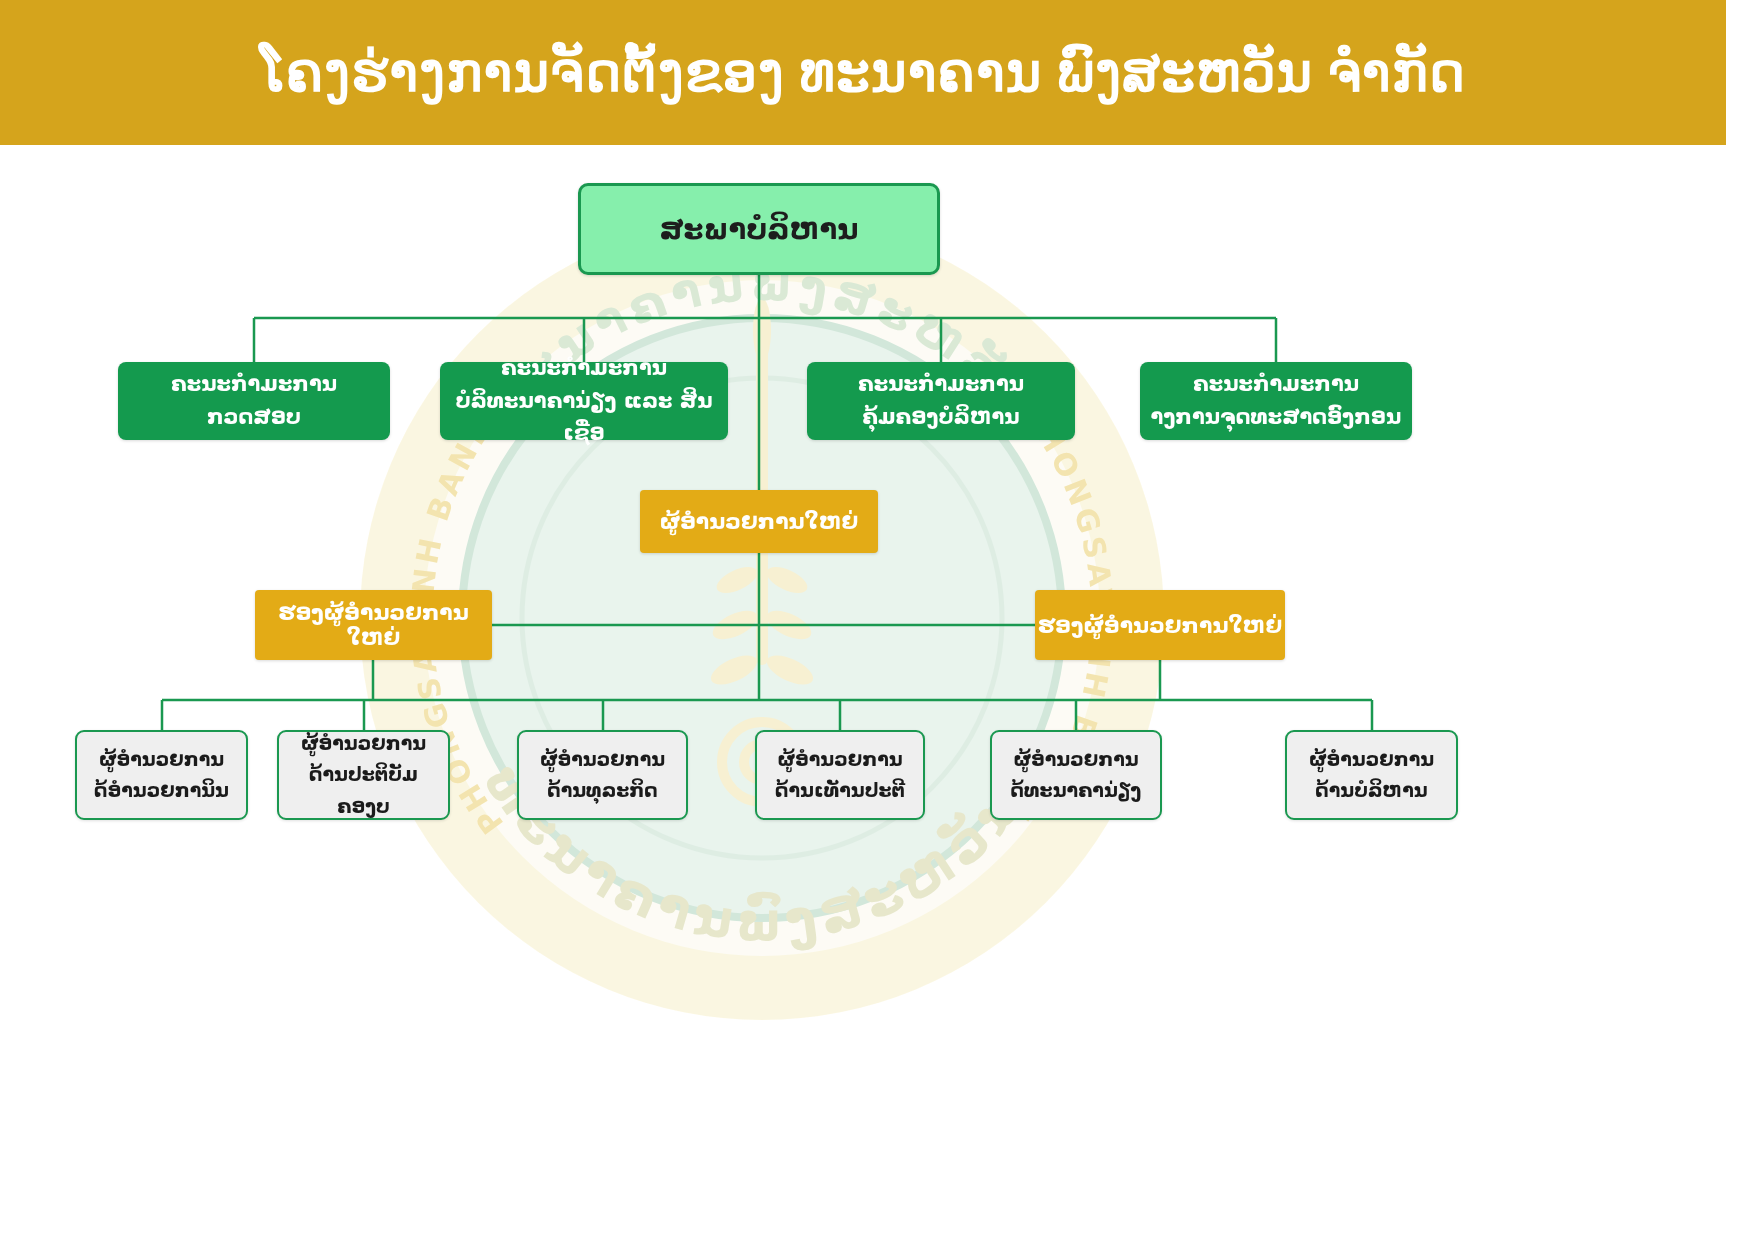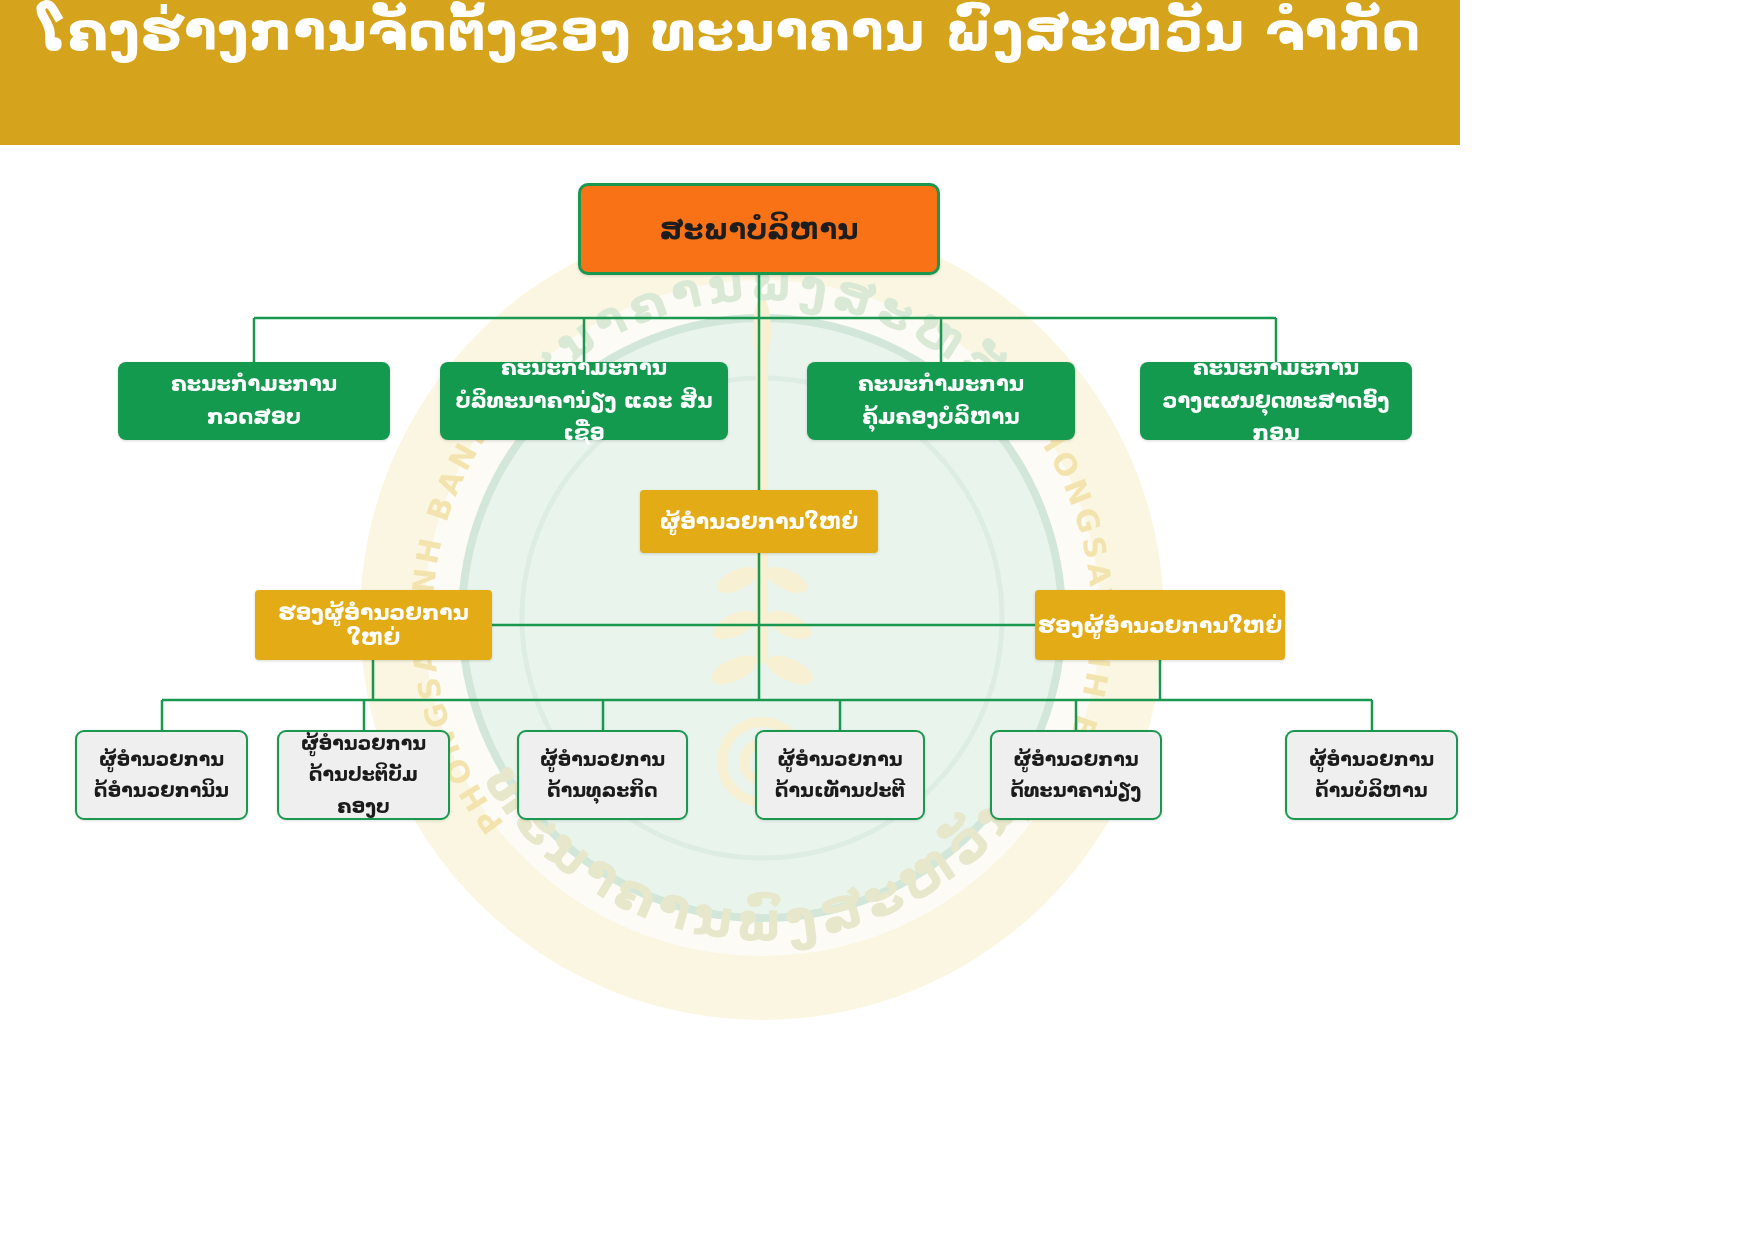--- a/index.html
+++ b/index.html
@@ -2,37 +2,37 @@
 <html><head>
 <meta charset="utf-8">
 <style>
   * { margin: 0; padding: 0; box-sizing: border-box; }
   html, body { width: 1754px; height: 1240px; }
   body { font-family: "DejaVu Sans", "Liberation Sans", sans-serif; background: #ffffff; }
 
   .page { position: relative; width: 1754px; height: 1240px; background: #ffffff; overflow: hidden; }
 
   .banner {
-    position: absolute; top: 0; left: 0; width: 1460px; height: 145px;
-    background: #D5A41C; display: flex; align-items: flex-start; justify-content: center; z-index: 3;
+    position: absolute; top: 0; left: 0; width: 1726px; height: 145px;
+    background: #D5A41C; display: flex; align-items: center; justify-content: center; z-index: 3; font-family: Liberation Serif, serif;
   }
   .title { color: #ffffff; font-size: 54px; font-weight: bold; letter-spacing: 1px; text-align: center; }
 
   .watermark  { position: absolute; left: 0; top: 0; z-index: 0; pointer-events: none; }
   .connectors { position: absolute; left: 0; top: 0; z-index: 1; pointer-events: none; }
 
   .node {
     position: absolute; z-index: 2;
     display: flex; flex-direction: column; align-items: center; justify-content: center;
     text-align: center; font-weight: bold;
   }
 
   .board {
     left: 578px; top: 183px; width: 362px; height: 92px;
-    background: #f97316; border: 3px solid #1A9850; border-radius: 10px;
+    background: #86efac; border: 3px solid #1A9850; border-radius: 10px;
     font-size: 29px; color: #1d1d1d; box-shadow: 0 1px 3px rgba(0,0,0,0.15);
   }
 
   .committee {
     top: 362px; height: 78px; background: #149A4E; border-radius: 8px;
     color: #ffffff; font-size: 21px; line-height: 1.55; padding: 4px 8px;
     box-shadow: 0 1px 3px rgba(0,0,0,0.15);
   }
   .c1 { left: 118px;  width: 272px; }
   .c2 { left: 440px;  width: 288px; }
@@ -139,21 +139,21 @@
   <div class="node committee c2">
     <span>ຄະນະກຳມະການ</span>
     <span>ບໍລິທະນາຄານ່ຽງ ແລະ ສິນເຊື່ອ</span>
   </div>
   <div class="node committee c3">
     <span>ຄະນະກຳມະການ</span>
     <span>ຄຸ້ມຄອງບໍລິຫານ</span>
   </div>
   <div class="node committee c4">
     <span>ຄະນະກຳມະການ</span>
-    <span>ວາງແຜນຍຸດທະສາດອົງກອນ</span>
+    <span>າງການຈຸດທະສາດອົງກອນ</span>
   </div>
 
   <div class="node gold ceo">
     <span>ຜູ້ອຳນວຍການໃຫຍ່</span>
   </div>
 
   <div class="node gold dep-left">
     <span>ຮອງຜູ້ອຳນວຍການໃຫຍ່</span>
   </div>
   <div class="node gold dep-right">

